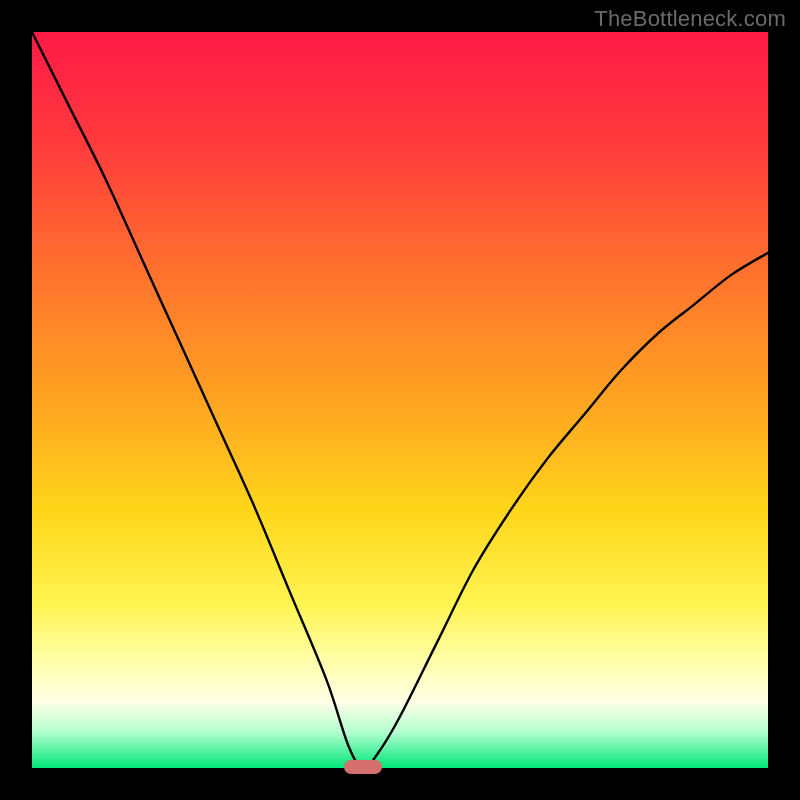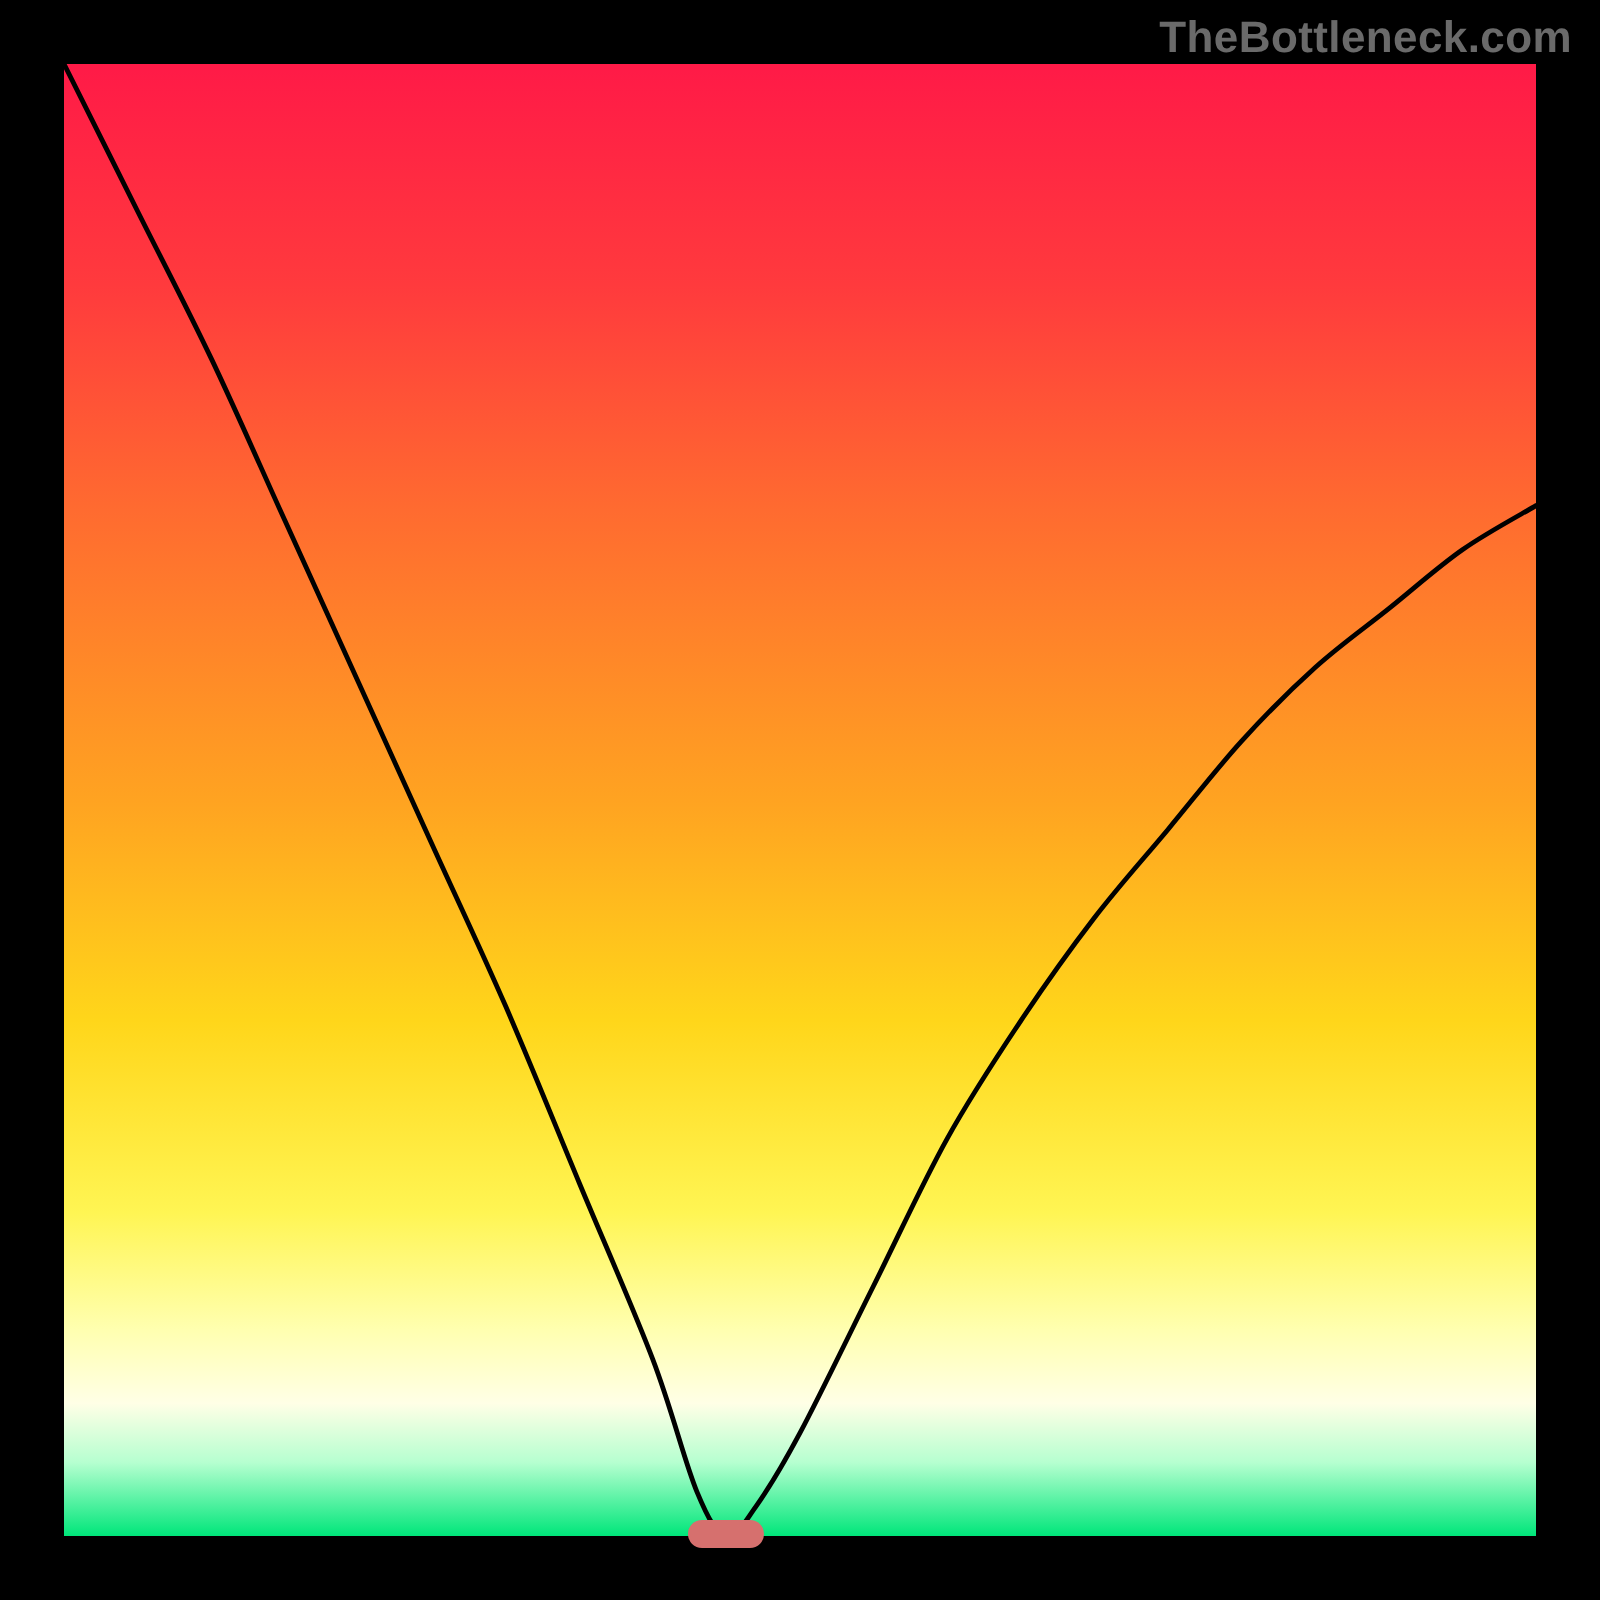--- a/index.html
+++ b/index.html
@@ -38,21 +38,21 @@
       #b6ffd0 95%,
       #00e67a 100%
     );
   }
   .watermark {
     position: absolute;
     top: 6px;
     right: 14px;
     color: #6a6a6a;
     font-size: 22px;
-    font-weight: 700;
+    font-weight: 400;
     letter-spacing: 0.2px;
     user-select: none;
   }
   .curve-svg {
     position: absolute;
     top: 0;
     left: 0;
     width: 736px;
     height: 736px;
   }

